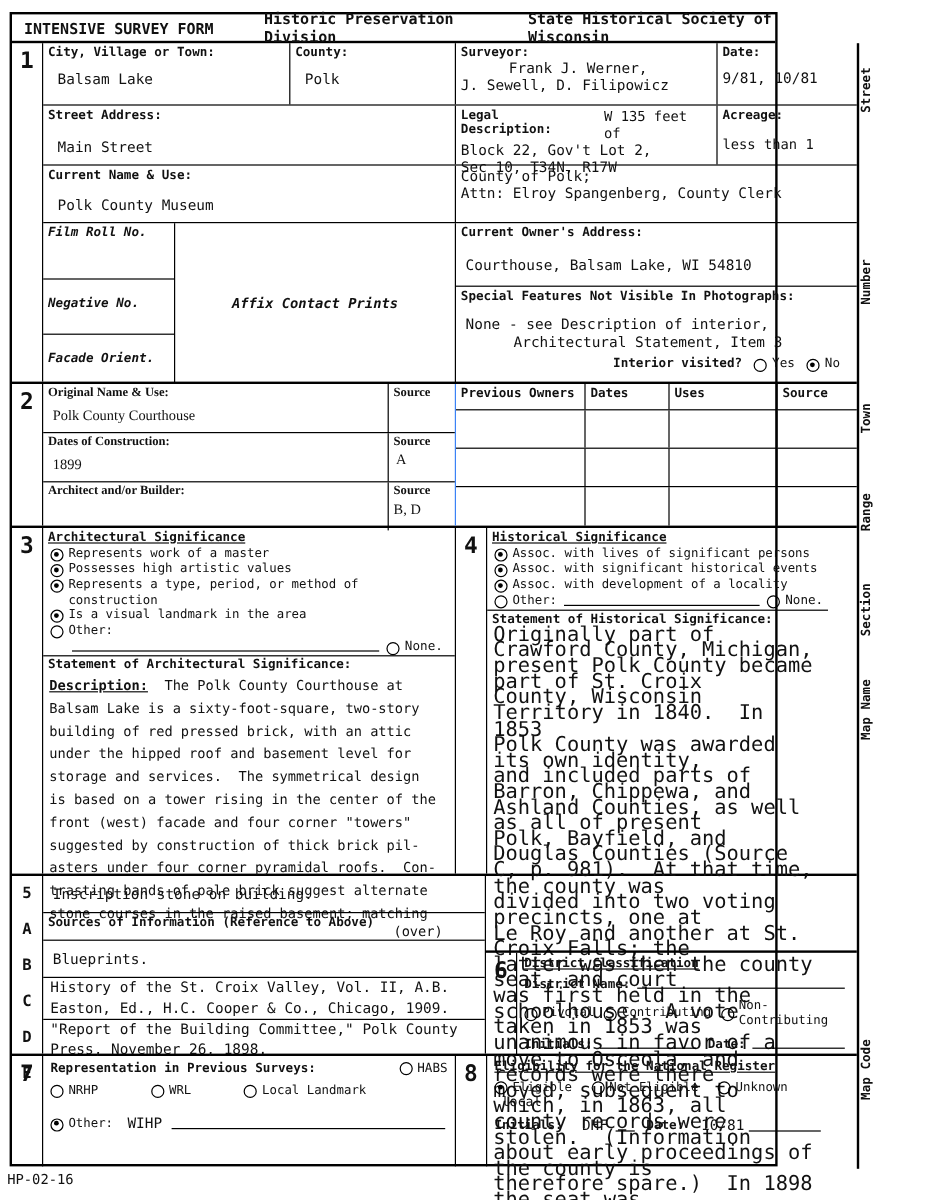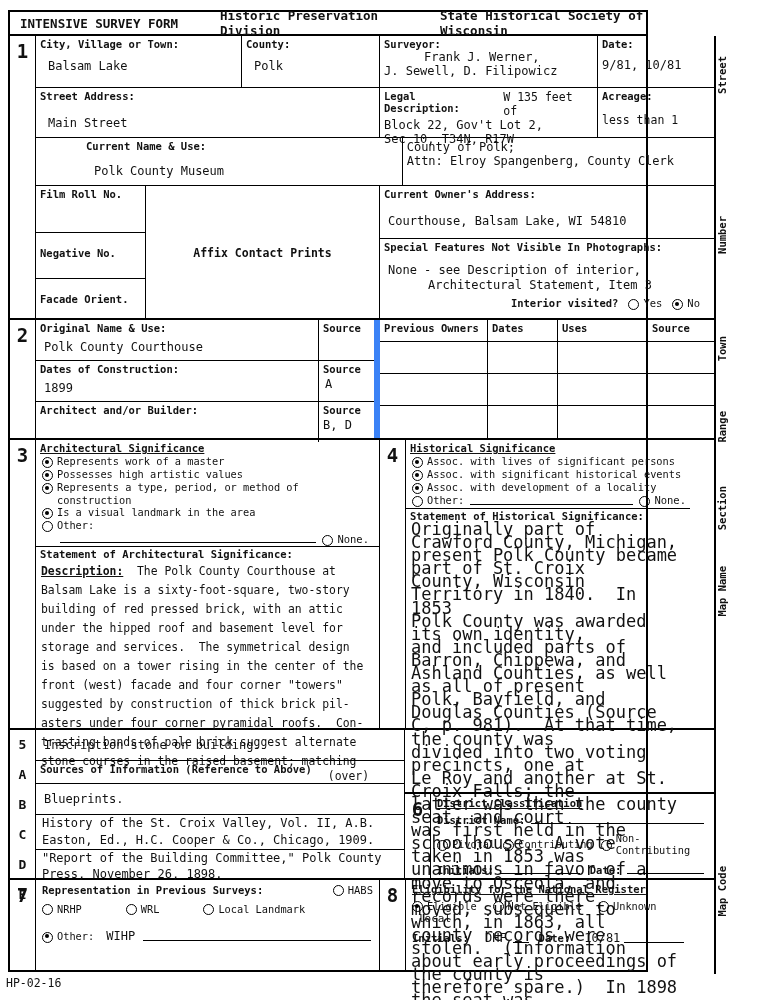--- a/index.html
+++ b/index.html
@@ -101,32 +101,32 @@
             <div class="val" style="line-height:14px;">Block 22, Gov't Lot 2,</div>
             <div class="val" style="line-height:14px;">Sec 10, T34N, R17W</div>
           </div>
           <div class="cell pad" style="width:116px;">
             <div class="lbl">Acreage:</div>
             <div class="val" style="padding-top:11px;font-size:11.5px;">less than 1</div>
           </div>
         </div>
 
         <div class="row b-b" style="height:48px;">
-          <div class="cell b-r pad" style="width:344px;margin-left:46px;">
+          <div class="cell b-r pad" style="width:344px;">
             <div class="lbl">Current Name &amp; Use:</div>
             <div class="val" style="padding:12px 0 0 8px;">Polk County Museum</div>
           </div>
           <div class="cell pad" style="width:334px;">
             <div class="val" style="line-height:14px;">County of Polk;</div>
             <div class="val" style="line-height:14px;">Attn: Elroy Spangenberg, County Clerk</div>
           </div>
         </div>
 
         <div class="row" style="height:133px;">
-          <div class="cell b-r" style="width:344px;display:flex;">
+          <div class="cell b-r" style="width:344px;display:flex;font-style:italic;">
             <div style="width:110px;box-sizing:border-box;border-right:1px solid #000;">
               <div class="b-b" style="height:46px;">
                       <div class="lbl pad">Film Roll No.</div>
                     </div>
               <div class="b-b" style="height:45px;">
                       <div class="lbl pad" style="padding-top:14px;">Negative No.</div>
                     </div>
               <div style="height:42px;">
                       <div class="lbl pad" style="padding-top:14px;">Facade Orient.</div>
                     </div>
@@ -152,21 +152,21 @@
                 <span class="tiny">No</span>
               </div>
             </div>
           </div>
         </div>
       </div>
     </div>
 
     <div class="sec2">
       <div class="numcell">2</div>
-      <div style="width:344px;box-sizing:border-box;border-right:6px solid #3b82f6;">
+      <div style="width:344px;box-sizing:border-box;border-right:1px solid #3b82f6;font-family:Liberation Serif, serif;">
         <div class="b-b" style="height:40px;display:flex;">
           <div style="flex:1;">
             <div class="lbl pad">Original Name &amp; Use:</div>
             <div class="val" style="padding:4px 0 0 8px;">Polk County Courthouse</div>
           </div>
           <div class="srccol">
                   <div class="srcword pad">Source</div>
                 </div>
         </div>
         <div class="b-b" style="height:40px;display:flex;">

